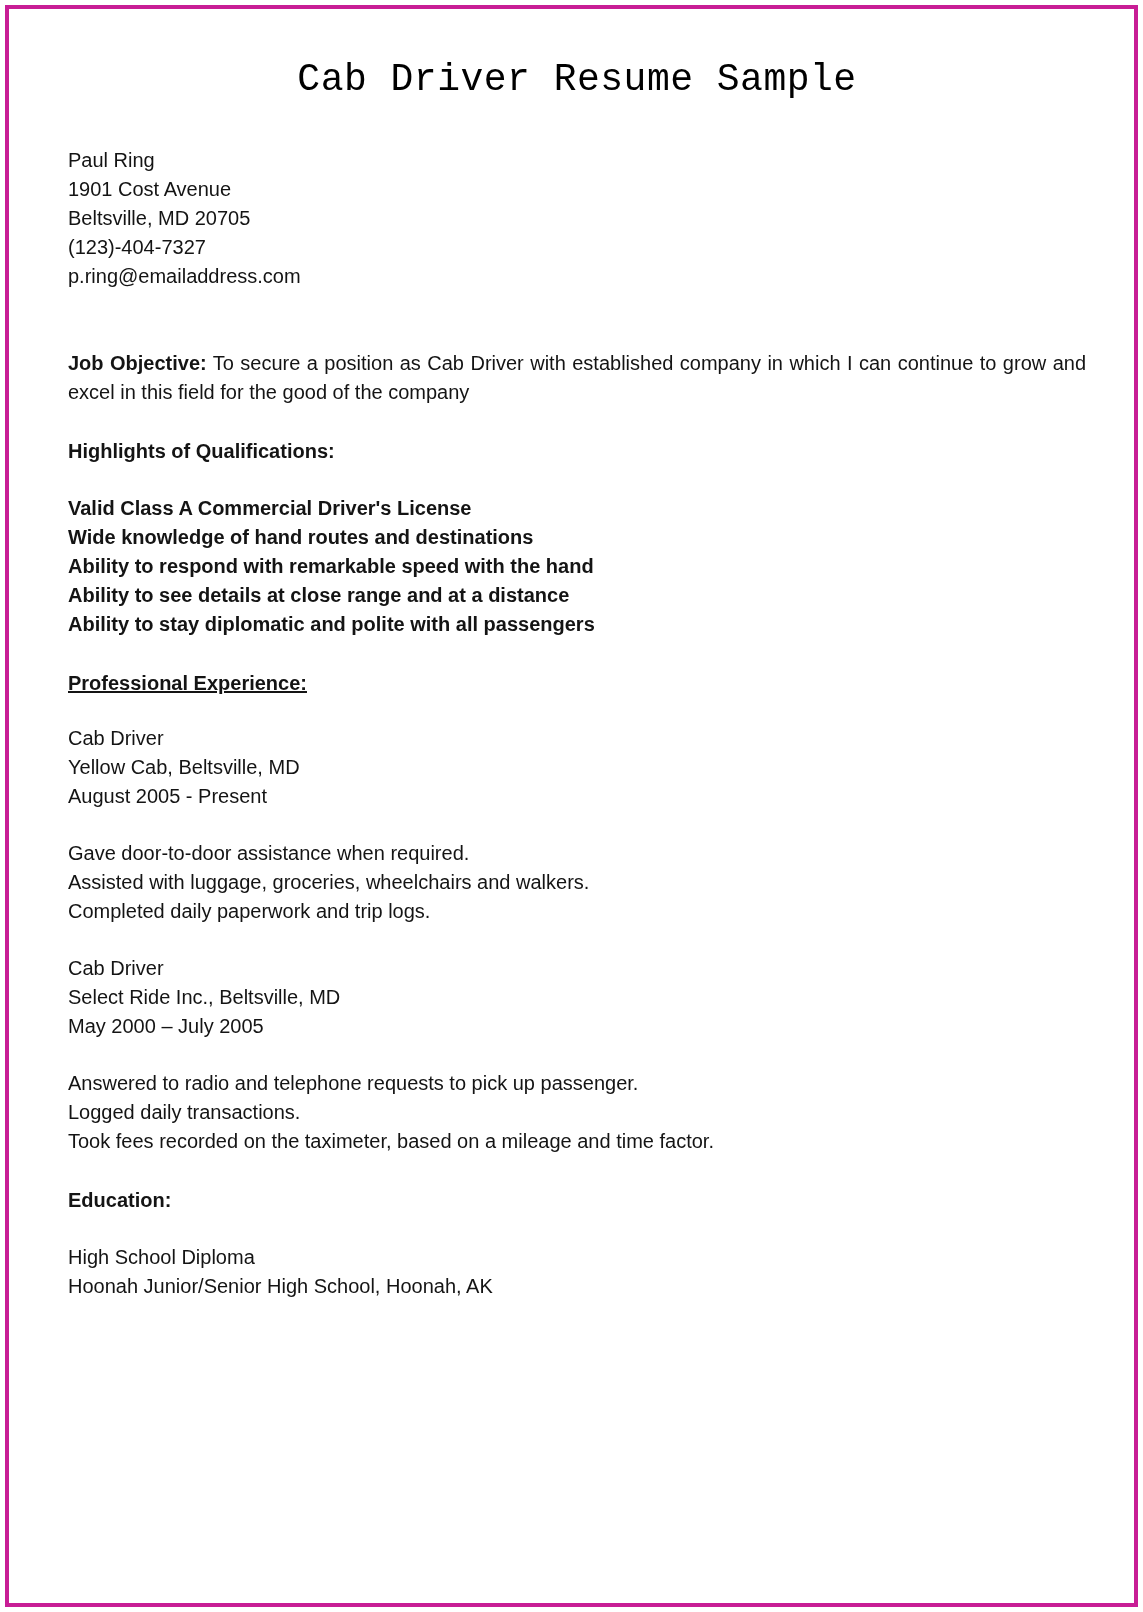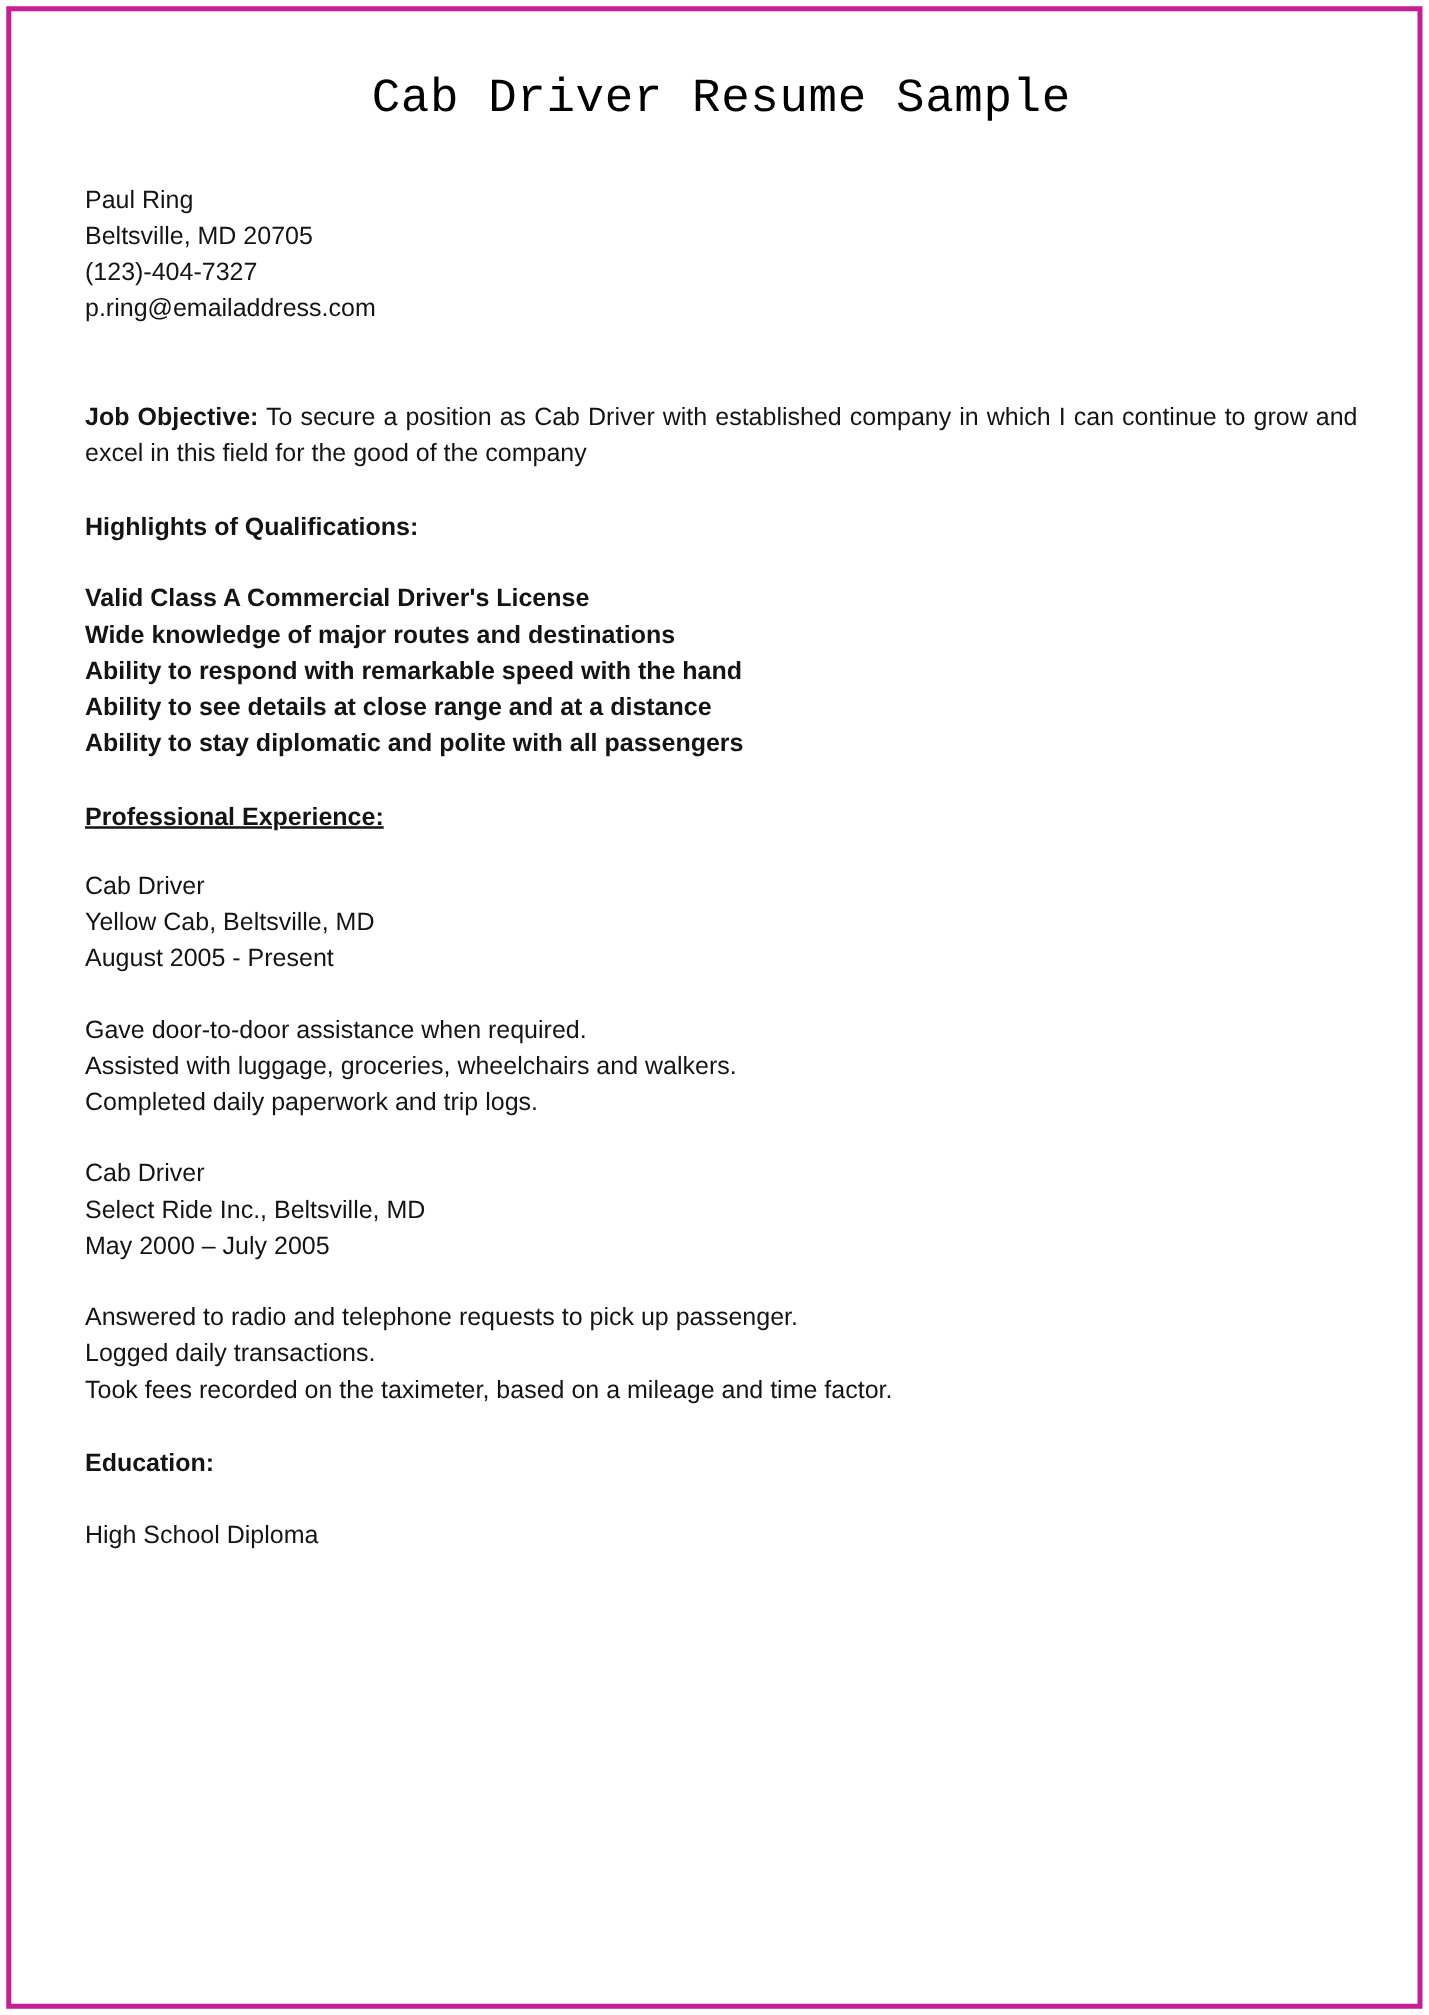--- a/index.html
+++ b/index.html
@@ -70,35 +70,36 @@
 
 <div class="page">
   <div class="page-border"></div>
 
   <div class="content">
 
     <h1 class="title">Cab Driver Resume Sample</h1>
 
     <div class="contact">
       <div class="line">Paul Ring</div>
+      <div class="line">1901 Cost Avenue</div>
       <div class="line">Beltsville, MD 20705</div>
       <div class="line">(123)-404-7327</div>
       <div class="line">p.ring@emailaddress.com</div>
     </div>
 
     <p class="objective">
       <b>Job Objective:</b>
       <span>To secure a position as Cab Driver with established company in which I can continue to grow and excel in this field for the good of the company</span>
     </p>
 
     <div class="heading">Highlights of Qualifications:</div>
 
     <div class="qual-list">
       <div class="line">Valid Class A Commercial Driver's License</div>
-      <div class="line">Wide knowledge of major routes and destinations</div>
+      <div class="line">Wide knowledge of hand routes and destinations</div>
       <div class="line">Ability to respond with remarkable speed with the hand</div>
       <div class="line">Ability to see details at close range and at a distance</div>
       <div class="line">Ability to stay diplomatic and polite with all passengers</div>
     </div>
 
     <div class="heading exp">Professional Experience:</div>
 
     <div class="job-header">
       <div class="line">Cab Driver</div>
       <div class="line">Yellow Cab, Beltsville, MD</div>
@@ -120,16 +121,17 @@
     <div class="duties">
       <div class="line">Answered to radio and telephone requests to pick up passenger.</div>
       <div class="line">Logged daily transactions.</div>
       <div class="line">Took fees recorded on the taximeter, based on a mileage and time factor.</div>
     </div>
 
     <div class="heading">Education:</div>
 
     <div class="edu-list">
       <div class="line">High School Diploma</div>
+      <div class="line">Hoonah Junior/Senior High School, Hoonah, AK</div>
     </div>
 
   </div>
 </div>
 
 </body></html>

